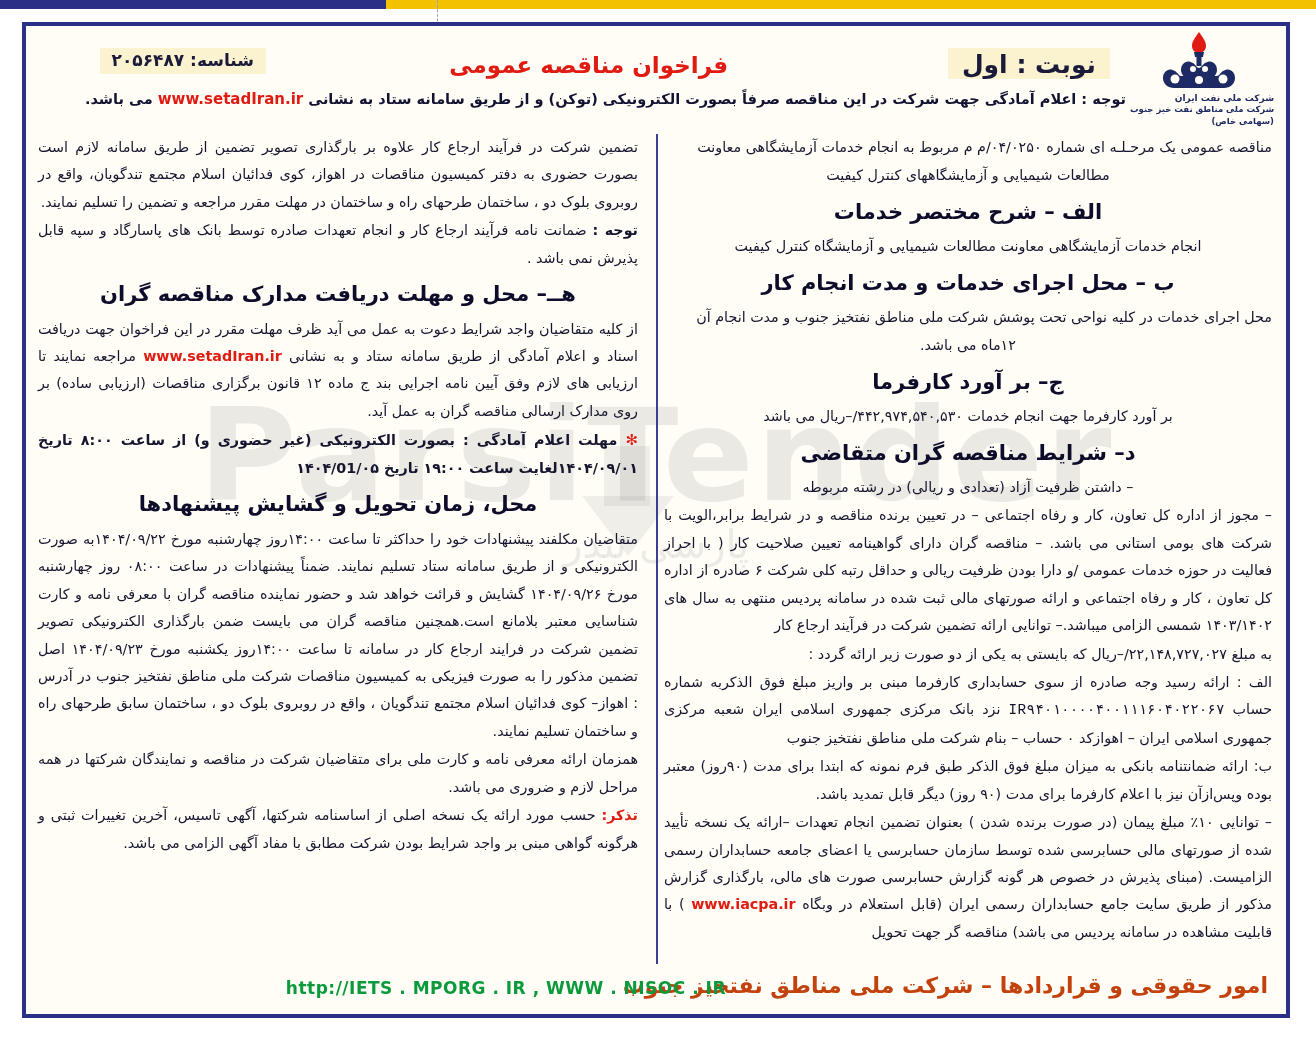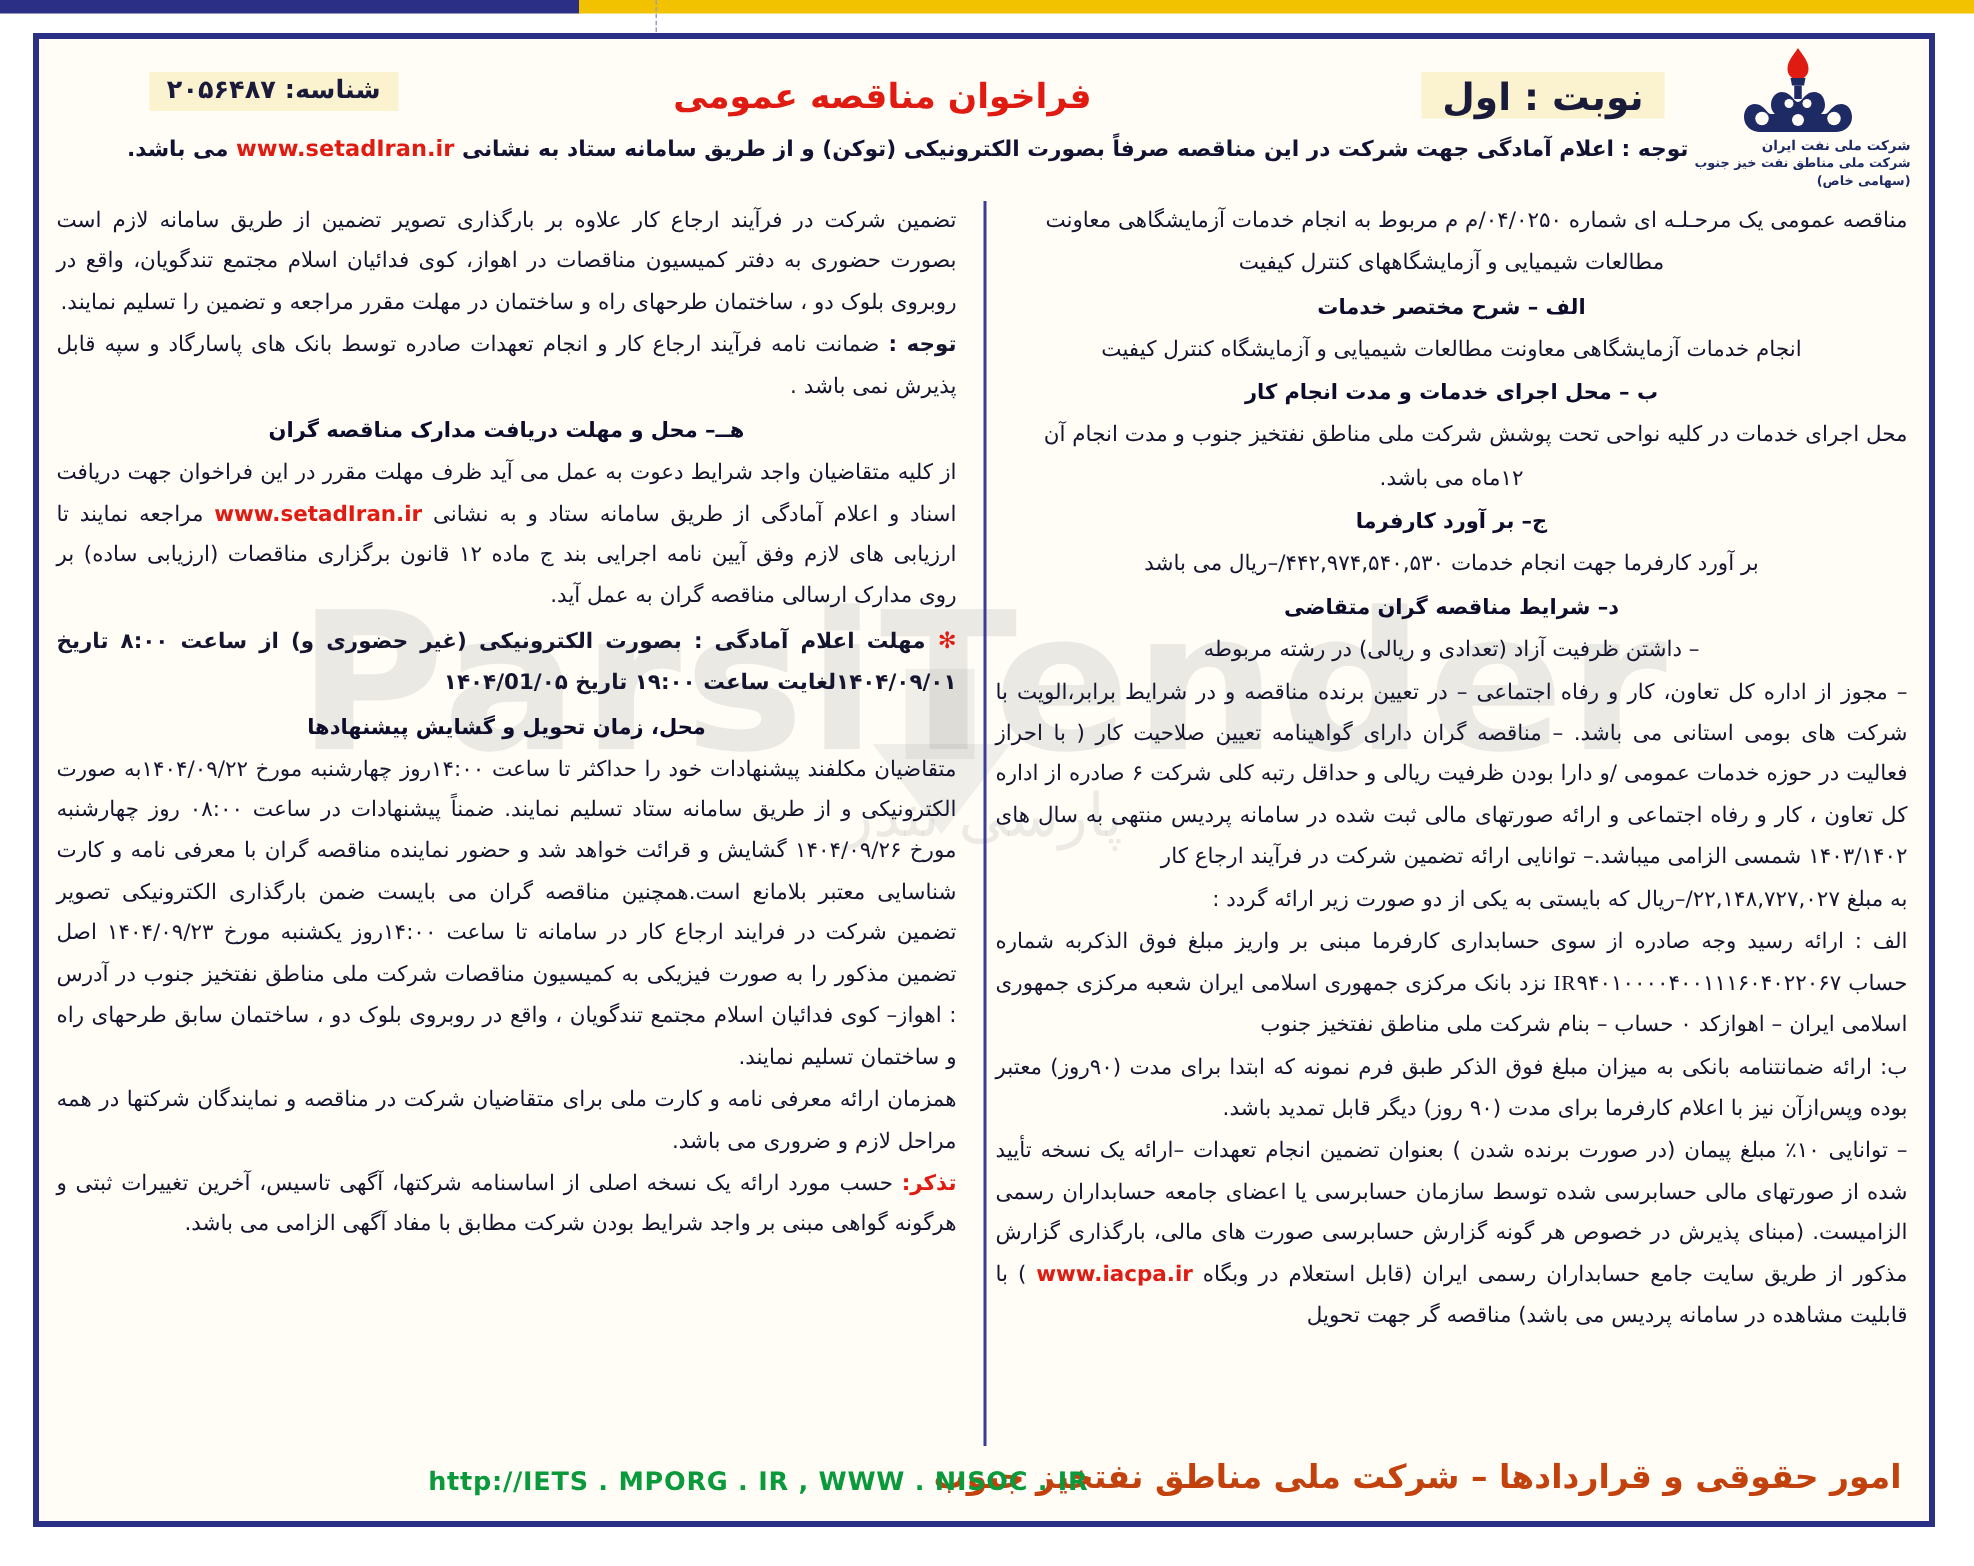--- a/index.html
+++ b/index.html
@@ -104,26 +104,26 @@
   
   .col{
     position:absolute;top:108px;
     direction:rtl;text-align:justify;
     font-size:14.3px;line-height:1.92;color:#15152f;
   }
   #col-right{right:14px;width:608px;}
   #col-left{right:648px;width:600px;}
 
   .p{margin:0 0 1px 0;text-align:justify;text-justify:inter-word;}
-  .hd-c{font-weight:bold;font-size:14px;color:#0d0d2b;margin:2px 0 1px 0;text-align:center;}
+  .hd-c{font-weight:bold;font-size:21px;color:#0d0d2b;margin:2px 0 1px 0;text-align:center;}
   .bold{font-weight:bold;}
   .red{color:#e01b12;font-weight:bold;}
   .url-red{color:#e01b12;font-weight:bold;direction:ltr;display:inline-block;
            font-family:"DejaVu Sans",sans-serif;}
-  .lat{direction:ltr;display:inline-block;font-family:Liberation Serif, serif;
+  .lat{direction:ltr;display:inline-block;font-family:Liberation Mono, monospace;
        letter-spacing:0.5px;}
   .star{color:#e01b12;font-size:15px;font-weight:bold;}
   .rt{text-align:right;}
   .ct{text-align:center;}
 
   
   #footer{
     position:absolute;bottom:6px;left:0;width:100%;height:46px;
   }
   #footer-right{

